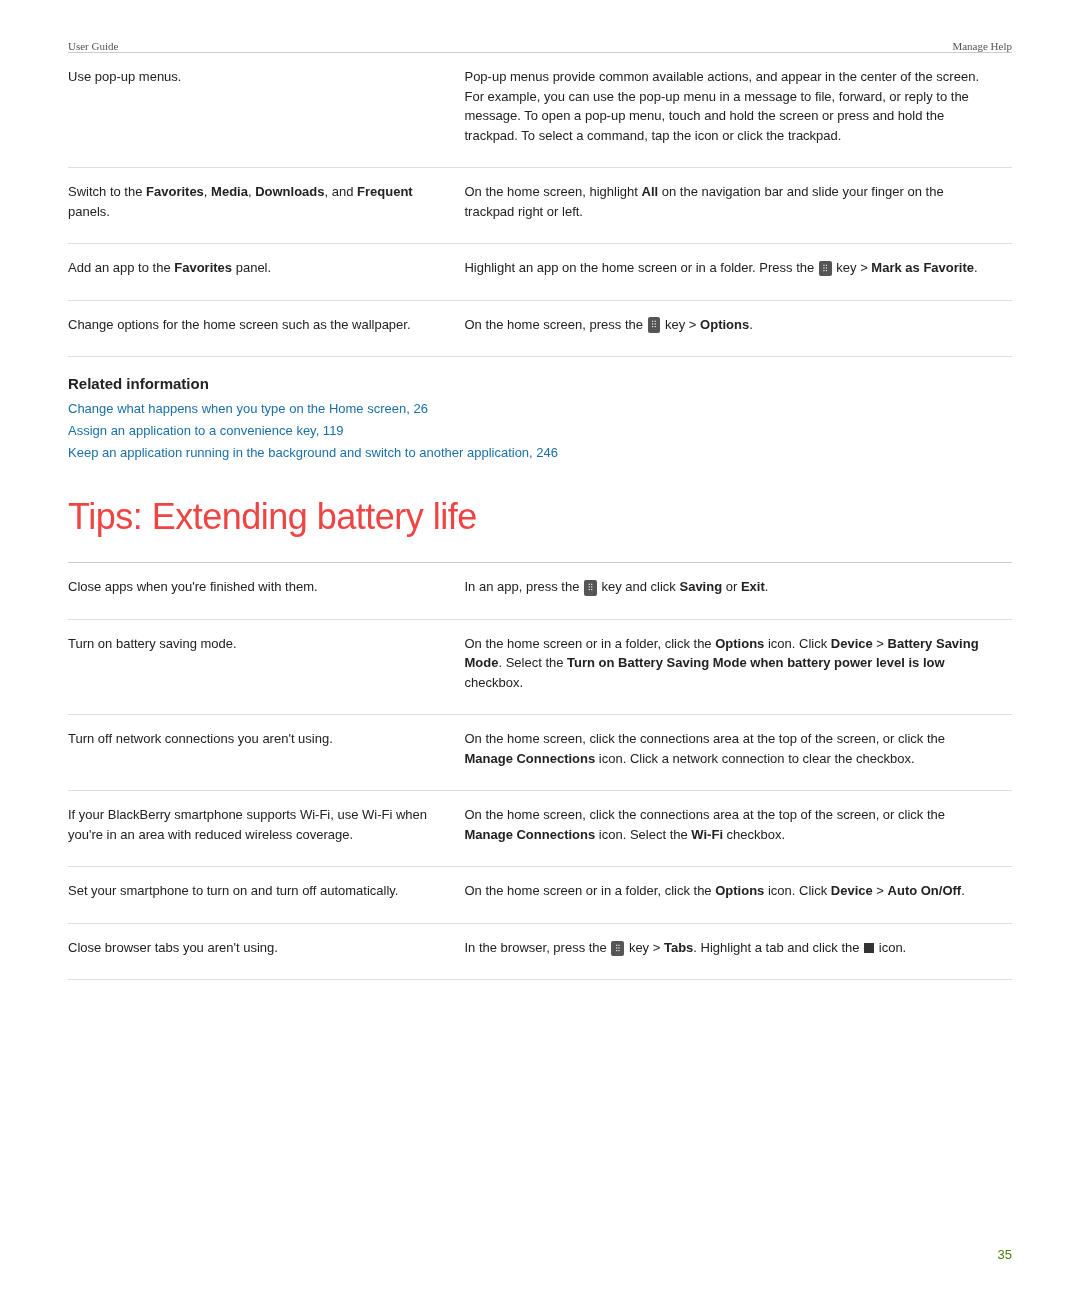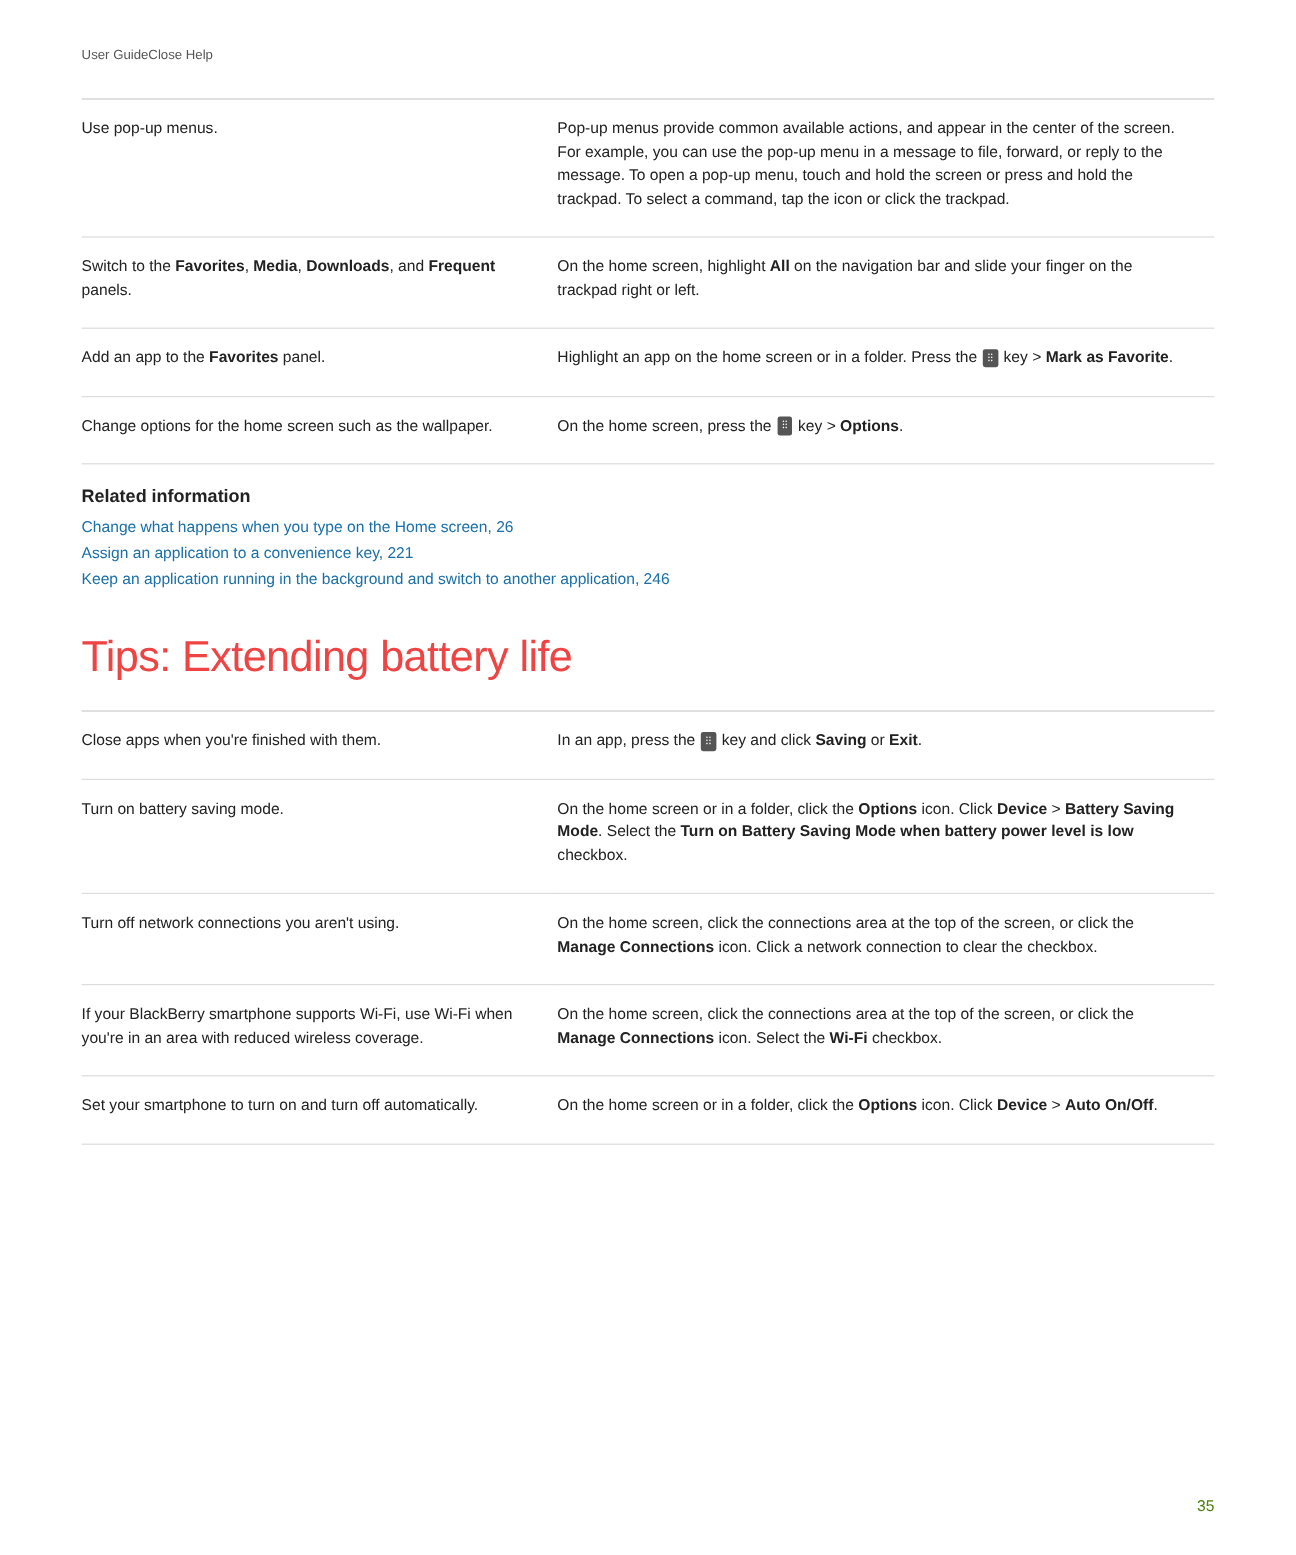--- a/index.html
+++ b/index.html
@@ -7,24 +7,24 @@
       font-family: 'Helvetica Neue', Helvetica, Arial, sans-serif;
       font-size: 13px;
       color: #222;
       background: #fff;
       width: 1080px;
       min-height: 1296px;
       padding: 40px 68px 60px 68px;
     }
     .page-header {
       display: flex;
-      justify-content: flex-start;
-      margin-bottom: 30px;
+      justify-content: space-between;
       font-size: 11px;
       color: #555;
+      font-family: Liberation Serif, serif;
     }
     .divider {
       border: none;
       border-top: 1px solid #ccc;
       margin: 0;
     }
     .table-section {
       width: 100%;
       border-collapse: collapse;
     }
@@ -91,21 +91,21 @@
       color: #4d7c0f;
       margin-left: 12px;
     }
     b { font-weight: bold; }
   </style>
 </head>
 <body>
 
 <div class="page-header">
   <span>User Guide</span>
-  <span>Close Help</span>
+  <span>Manage Help</span>
 </div>
 
 <hr class="divider">
 
 <table class="table-section">
   <tbody>
 
     <tr>
       <td>
         <span>Use pop-up menus.</span>
@@ -140,21 +140,21 @@
       <td>
         <span>On the home screen, press the <span class="key-icon">⁝⁝</span> key &gt; <b>Options</b>.</span>
       </td>
     </tr>
   </tbody>
 </table>
 
 <div class="related-info">
   <div class="related-title">Related information</div>
   <a href="#">Change what happens when you type on the Home screen, 26</a>
-  <a href="#">Assign an application to a convenience key, 221</a>
+  <a href="#">Assign an application to a convenience key, 119</a>
   <a href="#">Keep an application running in the background and switch to another application, 246</a>
 </div>
 
 <h1 class="section-title">Tips: Extending battery life</h1>
 
 <hr class="divider">
 
 <table class="table-section">
   <tbody>
 
@@ -196,16 +196,24 @@
 
     <tr>
       <td>
         <span>Set your smartphone to turn on and turn off automatically.</span>
       </td>
       <td>
         <span>On the home screen or in a folder, click the <b>Options</b> icon. Click <b>Device</b> &gt; <b>Auto On/Off</b>.</span>
       </td>
     </tr>
 
+    <tr>
+      <td>
+        <span>Close browser tabs you aren't using.</span>
+      </td>
+      <td>
+        <span>In the browser, press the <span class="key-icon">⁝⁝</span> key &gt; <b>Tabs</b>. Highlight a tab and click the <span class="small-square"></span> icon.</span>
+      </td>
+    </tr>
   </tbody>
 </table>
 
 <div class="page-number">35</div>
 
 </body></html>

